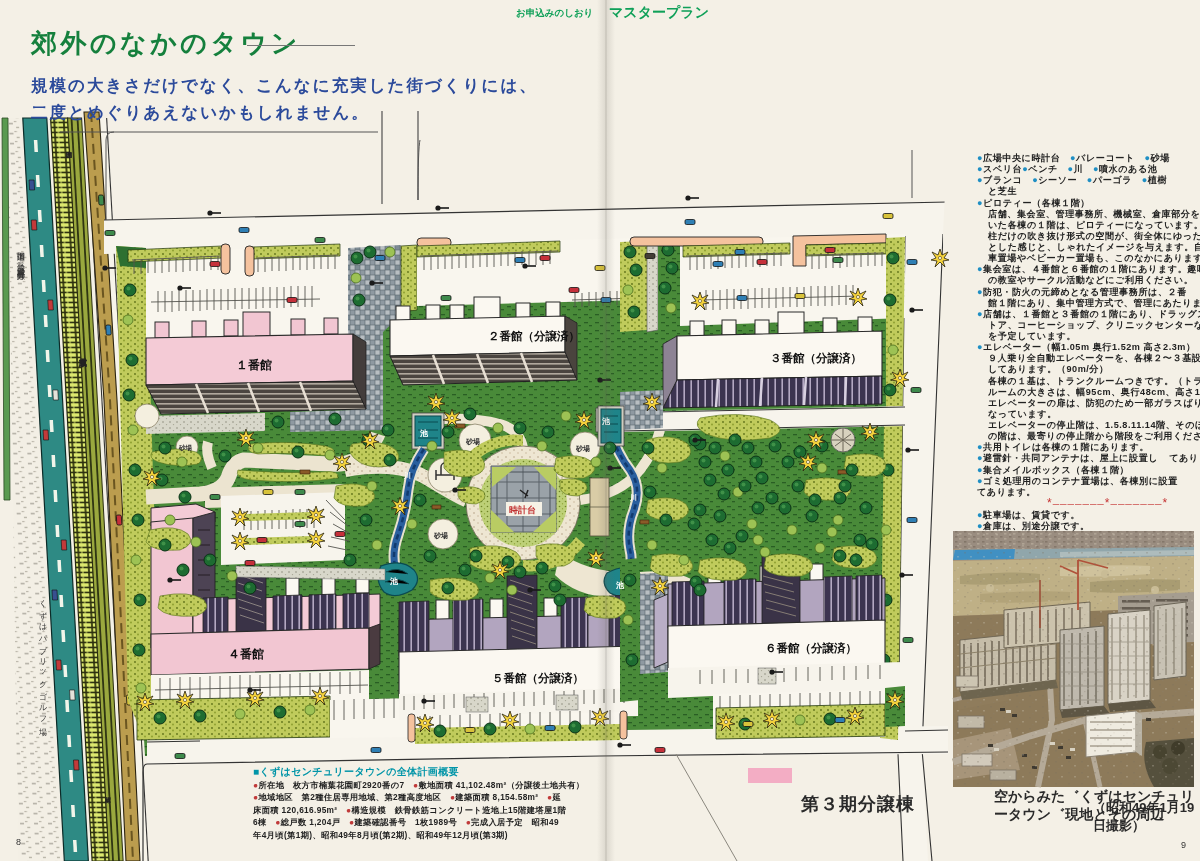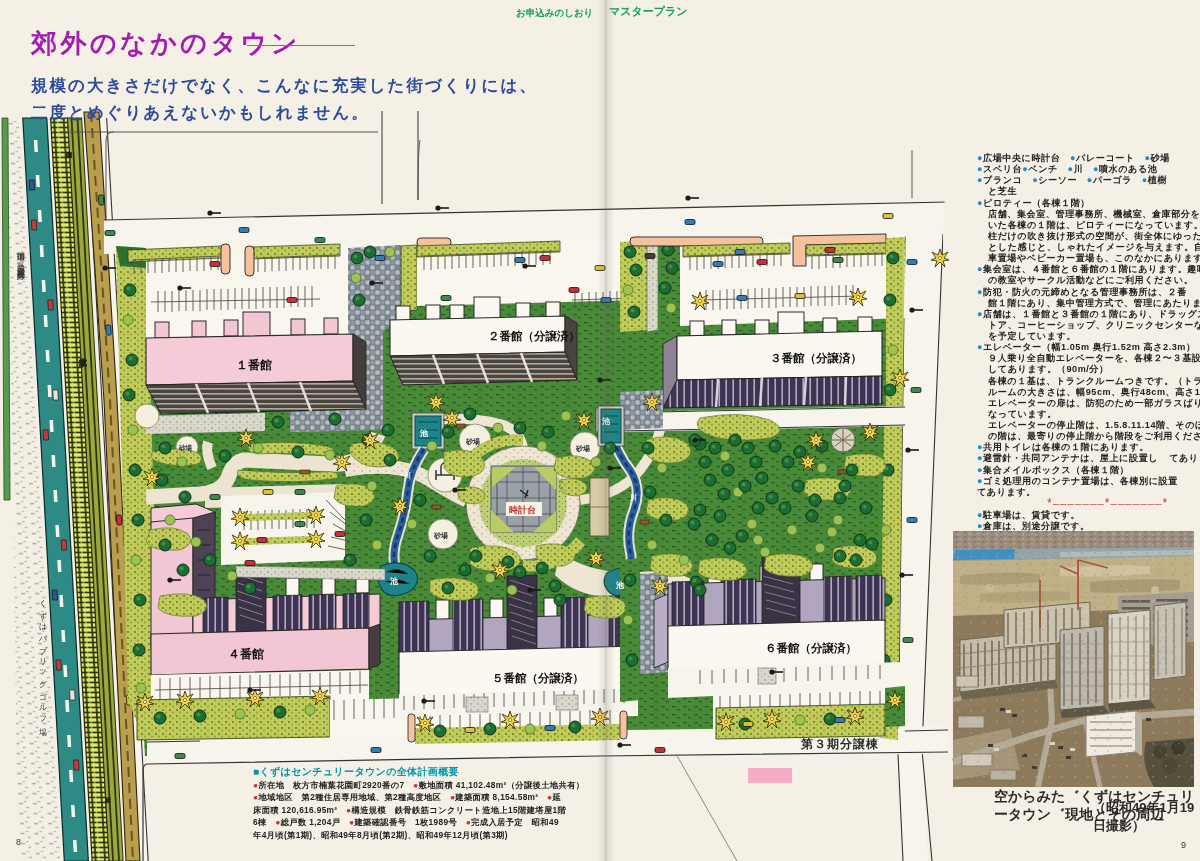--- a/index.html
+++ b/index.html
@@ -966,36 +966,36 @@
 
 <rect x="953" y="531" width="241" height="256" fill="url(#grain)" opacity="0.28"></rect>
 </g>
 
 <rect x="597" y="0" width="18" height="861" fill="url(#crease)"></rect>
 <path d="M606 0 V861" stroke="#55524a" stroke-width="0.7" opacity="0.3"></path>
 </svg>
 
 <div class="abs" style="left:516px;top:7px;font-size:9.5px;color:#0fa058;font-weight:bold">お申込みのしおり</div>
 
-<div class="abs" style="left:609px;top:4px;font-size:11px;color:#0fa058;font-weight:bold">マスタープラン</div>
-
-<div class="abs jp" style="left:31px;top:26px;font-size:26px;letter-spacing:3.5px;color:#a21caf">郊外のなかのタウン</div>
+<div class="abs" style="left:609px;top:4px;font-size:14px;color:#0fa058;font-weight:bold">マスタープラン</div>
+
+<div class="abs jp" style="left:31px;top:26px;font-size:26px;letter-spacing:3.5px;color:#15803d">郊外のなかのタウン</div>
 
 <div class="abs" style="left:247px;top:45px;width:108px;height:1px;background:#777"></div>
 
 <div class="abs" style="left:31px;top:72px;font-size:16.5px;letter-spacing:2px;line-height:26.5px;font-weight:bold;color:#2b4a9b">規模の大きさだけでなく、こんなに充実した街づくりには、<br>二度とめぐりあえないかもしれません。</div>
 
 
 <div class="abs jp" id="bullets" style="left:977px;top:153px;width:215px;white-space:nowrap;font-size:9.1px;letter-spacing:0.55px;line-height:11.12px;color:#222"><span class="bb">●</span>広場中央に時計台　<span class="bb">●</span>バレーコート　<span class="bb">●</span>砂場<br><span class="bb">●</span>スベリ台<span class="bb">●</span>ベンチ　<span class="bb">●</span>川　<span class="bb">●</span>噴水のある池<br><span class="bb">●</span>ブランコ　<span class="bb">●</span>シーソー　<span class="bb">●</span>パーゴラ　<span class="bb">●</span>植樹<br><span style="margin-left:11px"></span>と芝生<br><span class="bb">●</span>ピロティー（各棟１階）<br><span style="margin-left:11px"></span>店舗、集会室、管理事務所、機械室、倉庫部分を除<br><span style="margin-left:11px"></span>いた各棟の１階は、ピロティーになっています。<br><span style="margin-left:11px"></span>柱だけの吹き抜け形式の空間が、街全体にゆったり<br><span style="margin-left:11px"></span>とした感じと、しゃれたイメージを与えます。自転<br><span style="margin-left:11px"></span>車置場やベビーカー置場も、このなかにあります。<br><span class="bb">●</span>集会室は、４番館と６番館の１階にあります。趣味<br><span style="margin-left:11px"></span>の教室やサークル活動などにご利用ください。<br><span class="bb">●</span>防犯・防火の元締めとなる管理事務所は、２番<br><span style="margin-left:11px"></span>館１階にあり、集中管理方式で、管理にあたります。<br><span class="bb">●</span>店舗は、１番館と３番館の１階にあり、ドラッグス<br><span style="margin-left:11px"></span>トア、コーヒーショップ、クリニックセンターなど<br><span style="margin-left:11px"></span>を予定しています。<br><span class="bb">●</span>エレベーター（幅1.05m 奥行1.52m 高さ2.3m）<br><span style="margin-left:11px"></span>９人乗り全自動エレベーターを、各棟２〜３基設置<br><span style="margin-left:11px"></span>してあります。（90m/分）<br><span style="margin-left:11px"></span>各棟の１基は、トランクルームつきです。（トランク<br><span style="margin-left:11px"></span>ルームの大きさは、幅95cm、奥行48cm、高さ100cm）<br><span style="margin-left:11px"></span>エレベーターの扉は、防犯のため一部ガラスばりに<br><span style="margin-left:11px"></span>なっています。<br><span style="margin-left:11px"></span>エレベーターの停止階は、1.5.8.11.14階、そのほか<br><span style="margin-left:11px"></span>の階は、最寄りの停止階から階段をご利用ください<br><span class="bb">●</span>共用トイレは各棟の１階にあります。<br><span class="bb">●</span>避雷針・共同アンテナは、屋上に設置し<span style="margin-left:11px"></span>てあります。<br><span class="bb">●</span>集合メイルボックス（各棟１階）<br><span class="bb">●</span>ゴミ処理用のコンテナ置場は、各棟別に設置<br>てあります。<br><span style="color:#c53232;letter-spacing:1px;font-weight:normal;margin-left:36px"><span style="margin-left:34px"></span><span style="font-size:12px">*</span>───────<span style="font-size:12px">*</span>───────<span style="font-size:12px">*</span></span><br><span class="bb">●</span>駐車場は、賃貸です。<br><span class="bb">●</span>倉庫は、別途分譲です。</div>
 
 <div class="abs" id="summary" style="left:253px;top:766px;width:320px;white-space:nowrap;font-size:8.3px;letter-spacing:0.35px;line-height:12.6px;color:#222;font-weight:bold"><span style="color:#0095a8;font-size:10px">■くずはセンチュリータウンの全体計画概要</span><br><span class="rb">●</span>所在地　枚方市楠葉花園町2920番の7　<span class="rb">●</span>敷地面積 41,102.48m²（分譲後土地共有）<br><span class="rb">●</span>地域地区　第2種住居専用地域、第2種高度地区　<span class="rb">●</span>建築面積 8,154.58m²　<span class="rb">●</span>延<br>床面積 120,616.95m²　<span class="rb">●</span>構造規模　鉄骨鉄筋コンクリート造地上15階建塔屋1階<br>6棟　<span class="rb">●</span>総戸数 1,204戸　<span class="rb">●</span>建築確認番号　1枚1989号　<span class="rb">●</span>完成入居予定　昭和49<br>年4月頃(第1期)、昭和49年8月頃(第2期)、昭和49年12月頃(第3期)</div>
 
 <div class="abs" style="left:748px;top:768px;width:44px;height:15px;background:#f3adc4"></div>
 
-<div class="abs jp" style="left:801px;top:736px;font-size:12px;letter-spacing:1px">第３期分譲棟</div>
+<div class="abs jp" style="left:801px;top:792px;font-size:18px;letter-spacing:1px">第３期分譲棟</div>
 
 
 <div class="abs jp" style="left:994px;top:788px;font-size:14px">空からみた゛くずはセンチュリータウン゛現地とその周辺</div>
 
 <div class="abs jp" style="left:1093px;top:799px;font-size:13px">（昭和49年1月19日撮影）</div>
 
 <div class="abs" style="left:14px;top:245px;font-size:8px;color:#333;writing-mode:vertical-rl;letter-spacing:1px">旧国道１号線（府道京都枚方線）</div>
 
 <div class="abs" style="left:36px;top:594px;font-size:8px;color:#333;writing-mode:vertical-rl;letter-spacing:2.5px">くずはパブリックゴルフ場</div>
 

